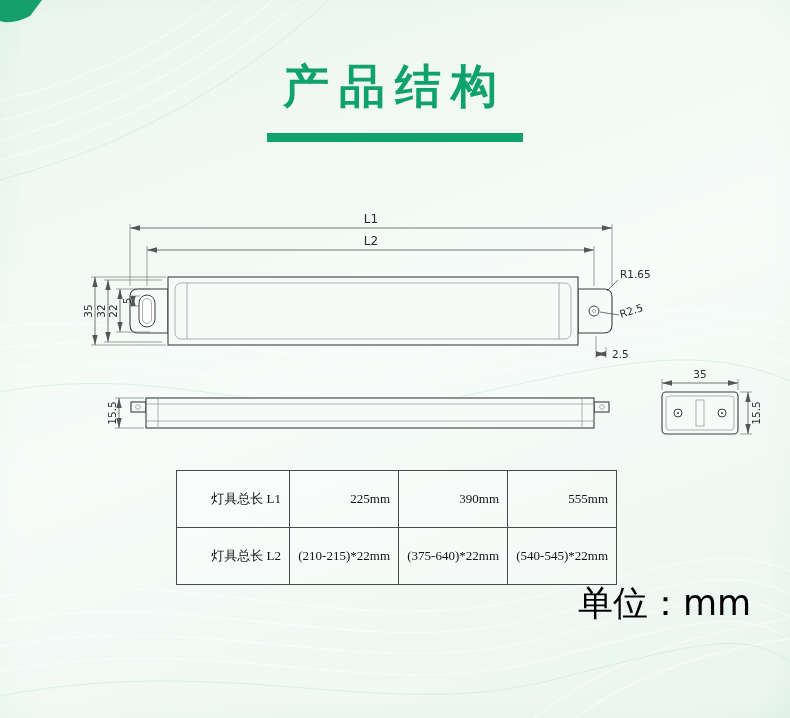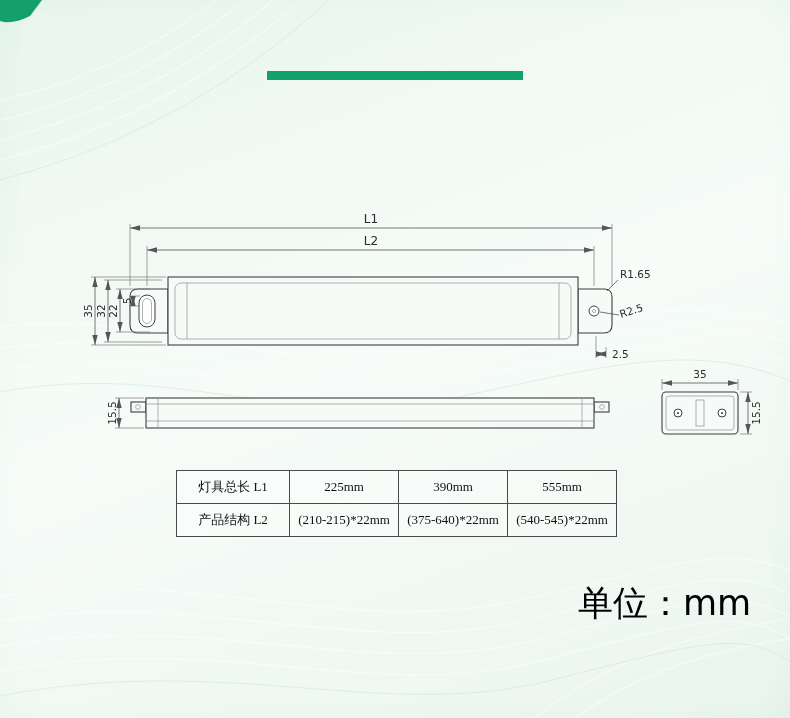--- a/index.html
+++ b/index.html
@@ -28,21 +28,21 @@
   .dimline{stroke:#555;stroke-width:.8;fill:none;}
   .ext{stroke:#7a7a7a;stroke-width:.7;}
   .leader{stroke:#555;stroke-width:.8;}
   .dim{font:10.5px "DejaVu Sans",sans-serif;fill:#2b2b2b;}
   .dimbig{font:12px "DejaVu Sans",sans-serif;fill:#2b2b2b;}
   .spec-table{
     position:absolute;left:176px;top:470px;border-collapse:collapse;
     background:rgba(255,255,255,.35);
     font-family:"Liberation Serif","DejaVu Serif",serif;font-size:13px;color:#111;
   }
-  .spec-table td{border:1px solid #4a4a4a;height:32px;text-align:center;padding:0 8px;}
+  .spec-table td{border:1px solid #4a4a4a;height:32px;text-align:right;padding:12px 8px;}
   .spec-table td.lbl{width:96px;}
   .spec-table td.v{width:92px;}
   .unit{
     position:absolute;left:578px;top:580px;font-size:35px;color:#000;
     font-family:"DejaVu Sans","Liberation Sans",sans-serif;
   }
 </style>
 </head>
 <body>
 
@@ -71,20 +71,21 @@
       <path d="M-20,396 C170,354 284,434 454,398 S705,338 810,390"></path>
       <path d="M-20,700 C220,648 380,724 552,680 S750,628 810,676"></path>
     </g>
   </svg>
 
   <svg class="corner-mark" width="52" height="30" viewBox="0 0 52 30">
     <path d="M0,0 H42 L30,16 Q12,25 0,21 Z" fill="#15a06b"></path>
   </svg>
 
   <div class="title-wrap">
+    <h1>产品结构</h1>
     <div class="title-bar"></div>
   </div>
 
   <svg class="drawing" width="790" height="718" viewBox="0 0 790 718">
     <defs>
       <marker id="arrE" markerWidth="11" markerHeight="8" refX="10" refY="3.5" orient="auto" markerUnits="userSpaceOnUse">
         <path d="M10,3.5 L0,0.8 L0,6.2 Z" fill="#555"></path>
       </marker>
       <marker id="arrS" markerWidth="11" markerHeight="8" refX="10" refY="3.5" orient="auto-start-reverse" markerUnits="userSpaceOnUse">
         <path d="M10,3.5 L0,0.8 L0,6.2 Z" fill="#555"></path>
@@ -205,21 +206,21 @@
 
   <table class="spec-table">
     <tbody>
         <tr>
       <td class="lbl">灯具总长 L1</td>
       <td class="v">225mm</td>
       <td class="v">390mm</td>
       <td class="v">555mm</td>
     </tr>
     <tr>
-      <td class="lbl">产品结构 L2</td>
+      <td class="lbl">灯具总长 L2</td>
       <td class="v">(210-215)*22mm</td>
       <td class="v">(375-640)*22mm</td>
       <td class="v">(540-545)*22mm</td>
     </tr>
   </tbody>
     </table>
 
   <div class="unit">单位：mm</div>
 
 </div>

